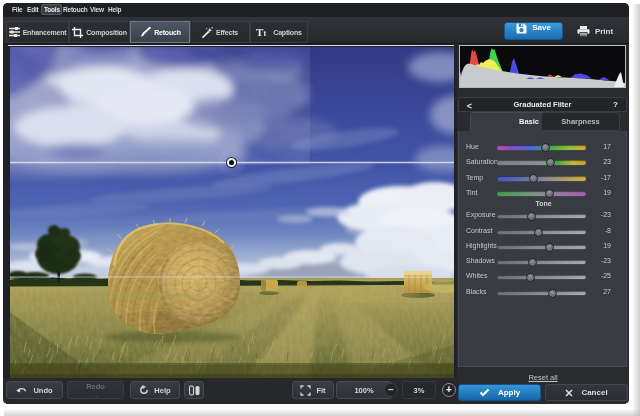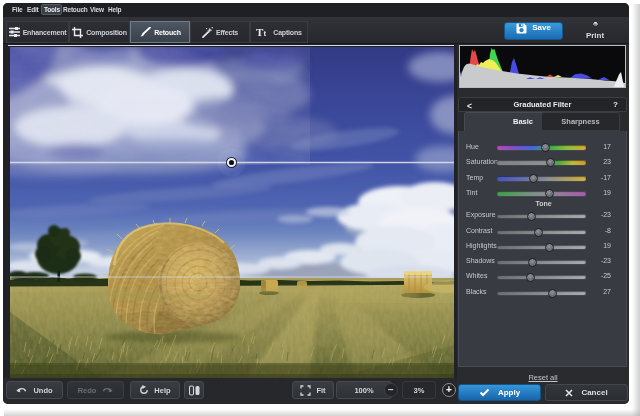--- a/index.html
+++ b/index.html
@@ -6,45 +6,45 @@
 html,body { width:640px; height:416px; background:#ffffff; font-family:"Liberation Sans", sans-serif; overflow:hidden; }
 #page { position:relative; width:640px; height:416px; background:#ffffff; }
 #win { position:absolute; left:3px; top:3px; width:626px; height:401px; background:#27292d; border-radius:5px; overflow:hidden; }
 #menubar { position:absolute; left:0; top:0; width:626px; height:14px; background:#1e2023; color:#d7d9db; font-size:6.5px; font-weight:bold; letter-spacing:-0.2px; }
 #menubar span { position:absolute; top:3px; }
 #tools-box { position:absolute; left:38px; top:1px; width:21px; height:11px; background:#3a3e45; border:1px solid #565b63; border-radius:2px; }
 #tabbar { position:absolute; left:0; top:14px; width:626px; height:27px; background:linear-gradient(#313338,#26282c); border-bottom:1px solid #17181b; }
 .tab { position:absolute; top:4px; height:22px; background:linear-gradient(#2c2e33,#27292d); border:1px solid #3a3c41; color:#cfd2d5; font-size:7px; letter-spacing:-0.2px; font-weight:bold; display:flex; align-items:center; justify-content:center; gap:3px; }
 .tab.active { background:linear-gradient(#4d5662,#39414b); border:1px solid #6e7b88; color:#ffffff; }
 #btn-save { position:absolute; left:501px; top:5px; width:59px; height:18px; background:linear-gradient(#3a9ada,#1a6cb2); border:1px solid #14578f; border-radius:3px; color:#fff; font-size:8px; font-weight:bold; display:flex; align-items:flex-start; justify-content:center; gap:5px; }
-#btn-print { position:absolute; left:562px; top:5px; width:60px; height:18px; color:#d8dadc; font-size:8px; font-weight:bold; display:flex; align-items:center; justify-content:center; gap:5px;flex-direction:column; }
+#btn-print { position:absolute; left:562px; top:5px; width:60px; height:18px; color:#d8dadc; font-size:8px; font-weight:bold; display:flex; align-items:center; justify-content:center; gap:5px; }
 #canvas { position:absolute; left:0; top:41px; width:454px; height:334px; background:#202227; }
 #photo-topline { position:absolute; left:5px; top:1px; width:446px; height:1px; background:#d9dce0; }
 #photo { position:absolute; left:7px; top:3px; width:444px; height:331px; }
 #photo svg { display:block; }
 #rpanel { position:absolute; left:454px; top:41px; width:172px; height:360px; background:#292b2f; }
 #histbox { position:absolute; left:2px; top:1px; width:167px; height:43px; background:#0a0a0c; border:1px solid #b9bcc0; }
 #phead { position:absolute; left:1px; top:53px; width:169px; height:15px; background:#222428; border:1px solid #3a3d41; border-radius:3px 3px 0 0; color:#e8eaec; font-size:7.5px; font-weight:bold; text-align:center; line-height:14px; }
 #phead .arr { position:absolute; left:8px; top:0.5px; font-size:8.5px; font-weight:bold; transform:scaleY(1.15); }
 #phead .qm { position:absolute; right:8px; top:0px; font-size:8px; }
 .ptab { position:absolute; top:68px; height:19px; font-size:7.5px; font-weight:bold; text-align:center; line-height:18px; }
-#ptab-basic { left:7px; width:82px; background:#383b41; border:1px solid #484b51; border-bottom:none; border-radius:3px 3px 0 0; color:#f0f1f3;padding-left:36px; }
+#ptab-basic { left:13px; width:82px; background:#383b41; border:1px solid #484b51; border-bottom:none; border-radius:3px 3px 0 0; color:#f0f1f3;padding-left:36px; }
 #ptab-sharp { left:84px; width:79px; background:#26282c; border:1px solid #393c41; border-radius:3px 3px 0 0; color:#b7babe; }
 #pcontent { position:absolute; left:1px; top:87px; width:169px; height:236px; background:#383b41; border:1px solid #484b51; border-top:none; }
 .srow { position:absolute; left:0; width:169px; height:15px; }
 .srow .lbl { position:absolute; left:7px; top:3px; font-size:7px; color:#c6c9cd; }
 .srow .val { position:absolute; right:17px; top:3px; font-size:7px; color:#c6c9cd; }
 .track { position:absolute; left:38px; top:6px; width:89px; height:4px; border-radius:2px; background:linear-gradient(90deg,#6b6e73,#a8abb0); box-shadow:0 1px 0 rgba(255,255,255,0.06), inset 0 1px 1px rgba(0,0,0,0.5); }
 .ctrack { top:5px; height:5px; }
 .knob { position:absolute; top:-2.5px; width:9px; height:9px; border-radius:50%; background:radial-gradient(circle at 45% 38%, #93979e, #52565c 75%); border:1px solid #1f2226; box-shadow:inset 0 0 0 1px rgba(255,255,255,0.15); }
 #tonelbl { position:absolute; left:0; width:169px; text-align:center; font-size:7px; font-weight:bold; color:#cfd2d5; }
 #resetall { position:absolute; left:0; top:329px; width:172px; text-align:center; font-size:7.5px; color:#c3c6ca; text-decoration:underline; }
 #bottombar { position:absolute; left:0; top:375px; width:454px; height:26px; background:#26282c; }
 .bbtn { position:absolute; top:3px; height:18px; background:linear-gradient(#393c41,#2e3135); border:1px solid #46494e; border-radius:3px; color:#d4d6d9; font-size:7.5px; font-weight:bold; display:flex; align-items:center; justify-content:center; gap:5px; }
-.bbtn.disabled { color:#6a6d72; background:linear-gradient(#303338,#292c30); border-color:#3a3d42; }
+.bbtn.disabled { color:#6a6d72; background:linear-gradient(#303338,#292c30); border-color:#3a3d42;flex-direction:column; }
 #btn-apply { position:absolute; left:455px; top:381px; width:83px; height:17px; background:linear-gradient(#3795d8,#1765ab); border:1px solid #115489; border-radius:3px; color:#fff; font-size:8px; font-weight:bold; display:flex; align-items:center; justify-content:center; gap:8px; }
 #btn-cancel { position:absolute; left:542px; top:381px; width:83px; height:17px; background:linear-gradient(#33363b,#2a2d31); border:1px solid #43464b; border-radius:3px; color:#dcdee0; font-size:8px; font-weight:bold; display:flex; align-items:center; justify-content:center; gap:8px; }
 .zoomcirc { position:absolute; top:5px; width:14px; height:14px; border-radius:50%; background:#222428; border:1px solid #3c3f44; color:#cfd2d5; text-align:center; font-size:10px; line-height:12px; font-weight:bold; }
 </style>
 </head>
 <body>
 <div id="page">
  <div id="edge-r" style="position:absolute;left:632px;top:4px;width:8px;height:412px;background:linear-gradient(90deg,rgba(190,190,190,0),rgba(168,168,168,0.55))"></div>
  <div id="edge-b" style="position:absolute;left:4px;top:409px;width:636px;height:7px;background:linear-gradient(rgba(190,190,190,0),rgba(168,168,168,0.5))"></div>
  <div id="win">

